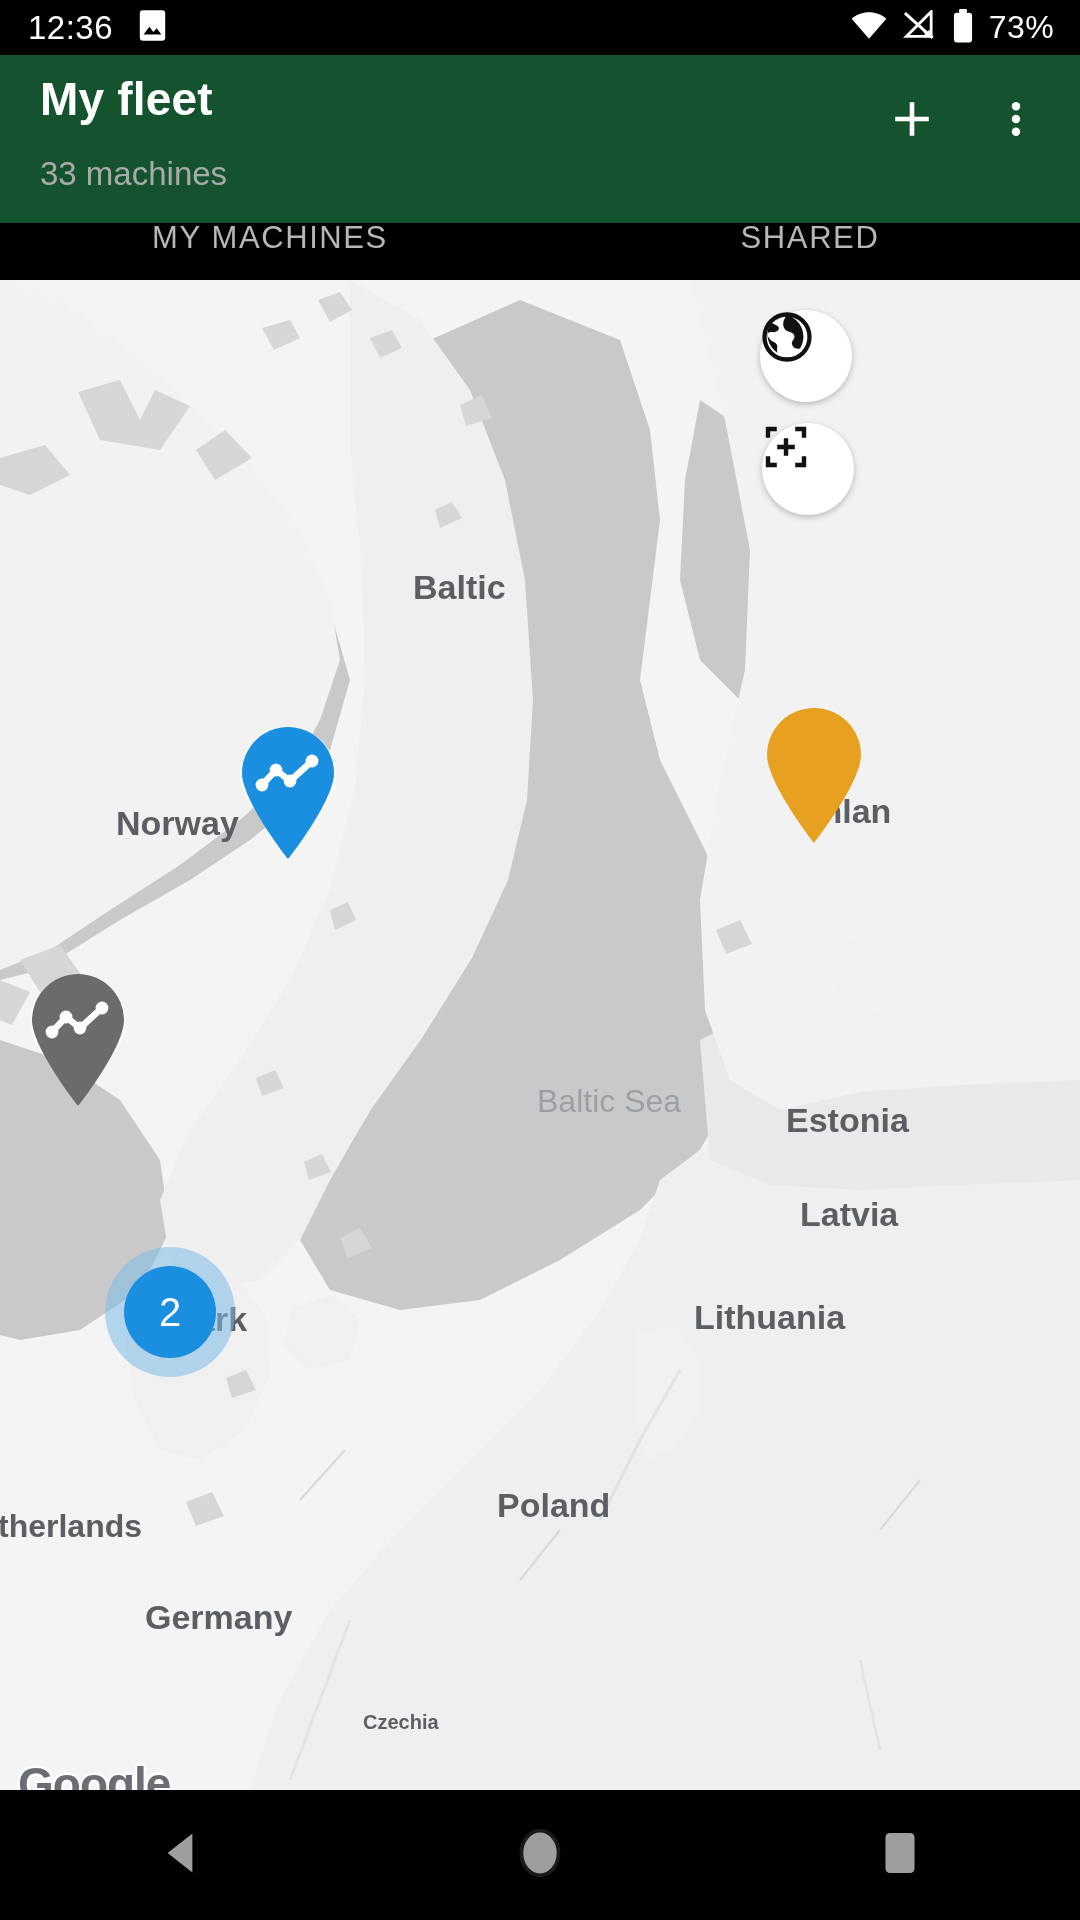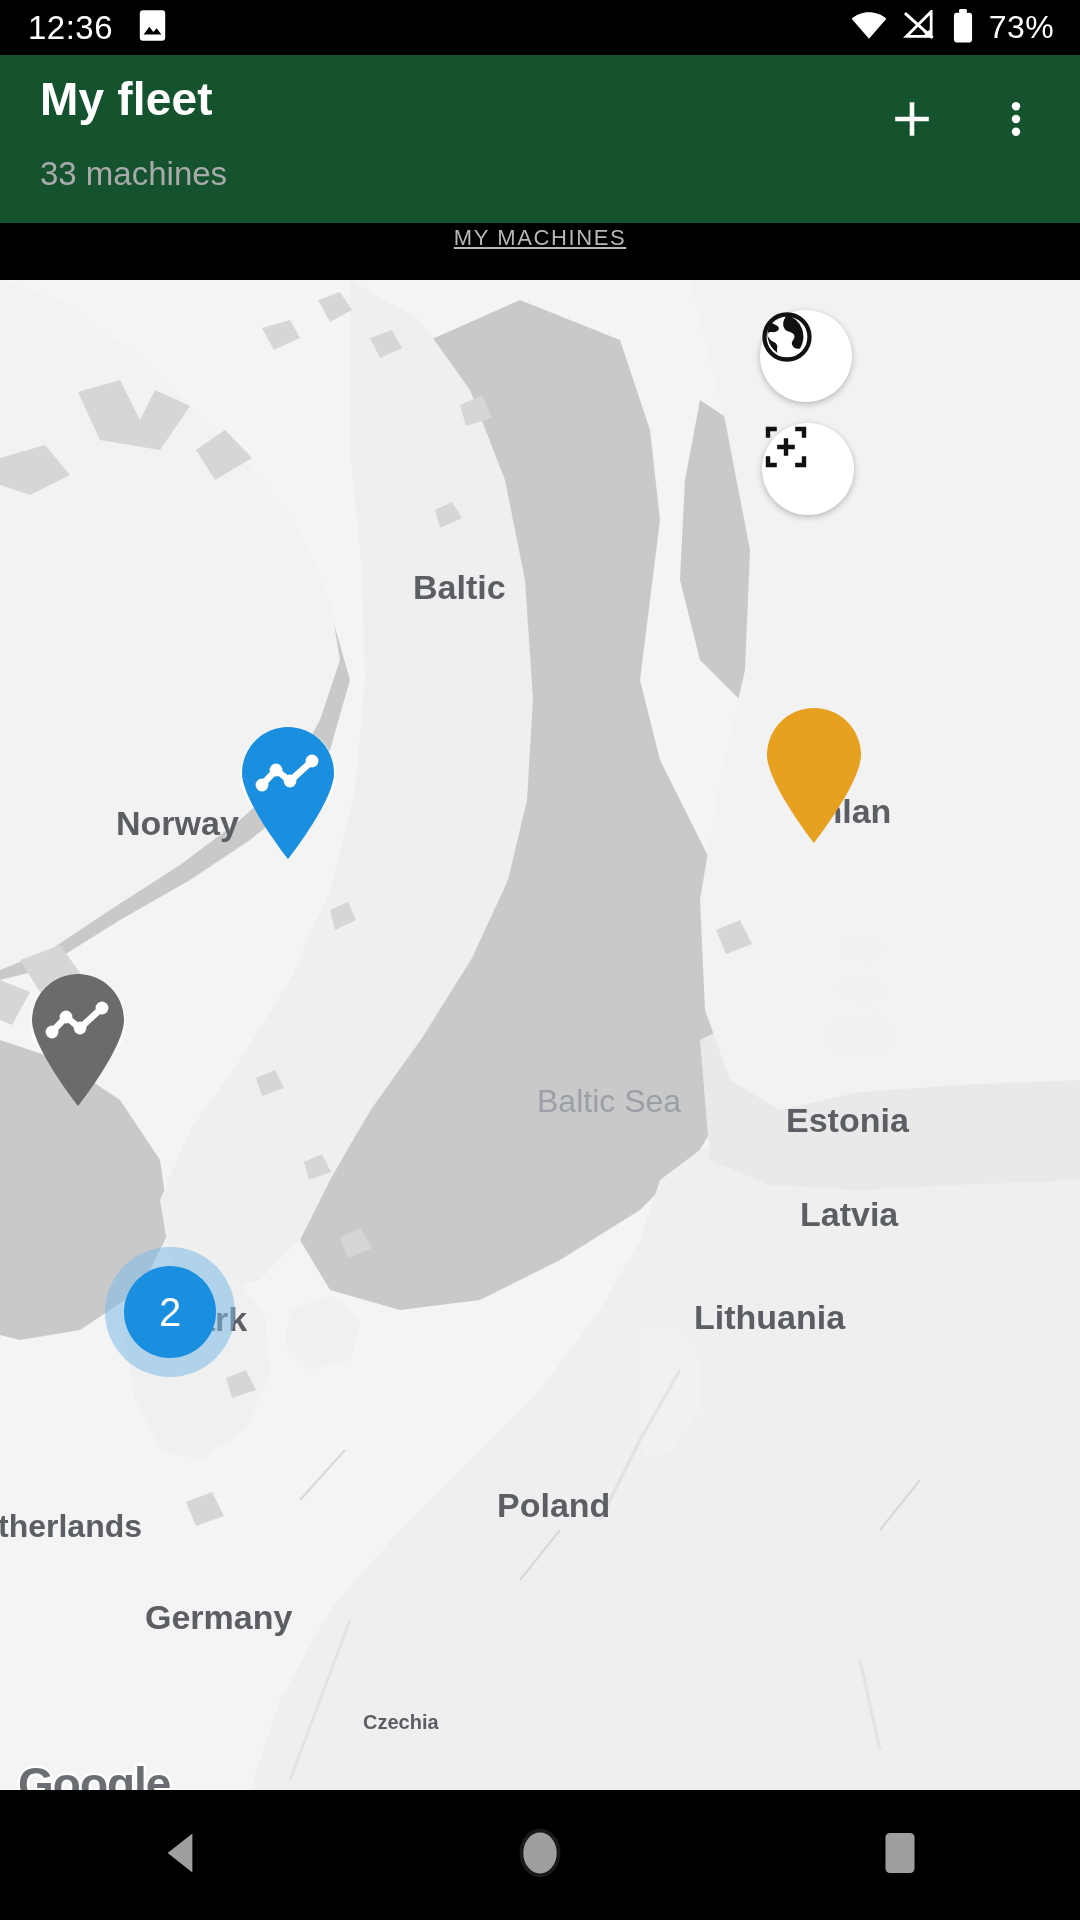--- a/index.html
+++ b/index.html
@@ -32,22 +32,22 @@
   }
   .ab-actions{ position:absolute; right:22px; top:24px; display:flex; align-items:center; gap:20px;}
   .ab-btn{
     width:84px; height:84px; display:flex; align-items:center; justify-content:center;
     border-radius:50%; cursor:pointer;
   }
   
   .tabs{ position:absolute; left:0; top:140px; width:1080px; height:85px; display:flex;}
   .tab{
     flex:1; display:flex; align-items:center; justify-content:center;
-    color:#b6b7b8; font-size:22px; font-weight:500; letter-spacing:1.6px;
-    position:relative; cursor:pointer;text-decoration:underline;
+    color:#b6b7b8; font-size:31px; font-weight:500; letter-spacing:1.6px;
+    position:relative; cursor:pointer;
   }
   .tab.active{ color:#ffffff; font-weight:700;}
   .tab.active::after{
     content:""; position:absolute; left:0; right:0; bottom:0; height:4px;
     background:#c79a4b;
   }
 
   
   .map{
     position:absolute; left:0; top:280px; width:1080px; height:1510px;
@@ -147,20 +147,21 @@
               <circle cx="12" cy="12" r="2.3" fill="#fff"></circle>
               <circle cx="12" cy="19" r="2.3" fill="#fff"></circle>
             </svg>
         </span>
       </div>
     </div>
   </div>
 
   <div class="tabs">
     <div class="tab">MY MACHINES</div>
+    <div class="tab">SHARED</div>
   </div>
 </div>
 
 <div class="map">
 
   <svg width="1080" height="1510" viewBox="0 0 1080 1510">
     <rect x="0" y="0" width="1080" height="1510" fill="#f4f4f4"></rect>
 
     <path fill="#c9c9c9" d="
       M0,0 L0,700 L40,690 L120,640 L190,600 L250,560 L300,520 L330,470 L350,400 L330,330 L300,260 L255,200 L200,140 L140,80 L70,30 Z"></path>

